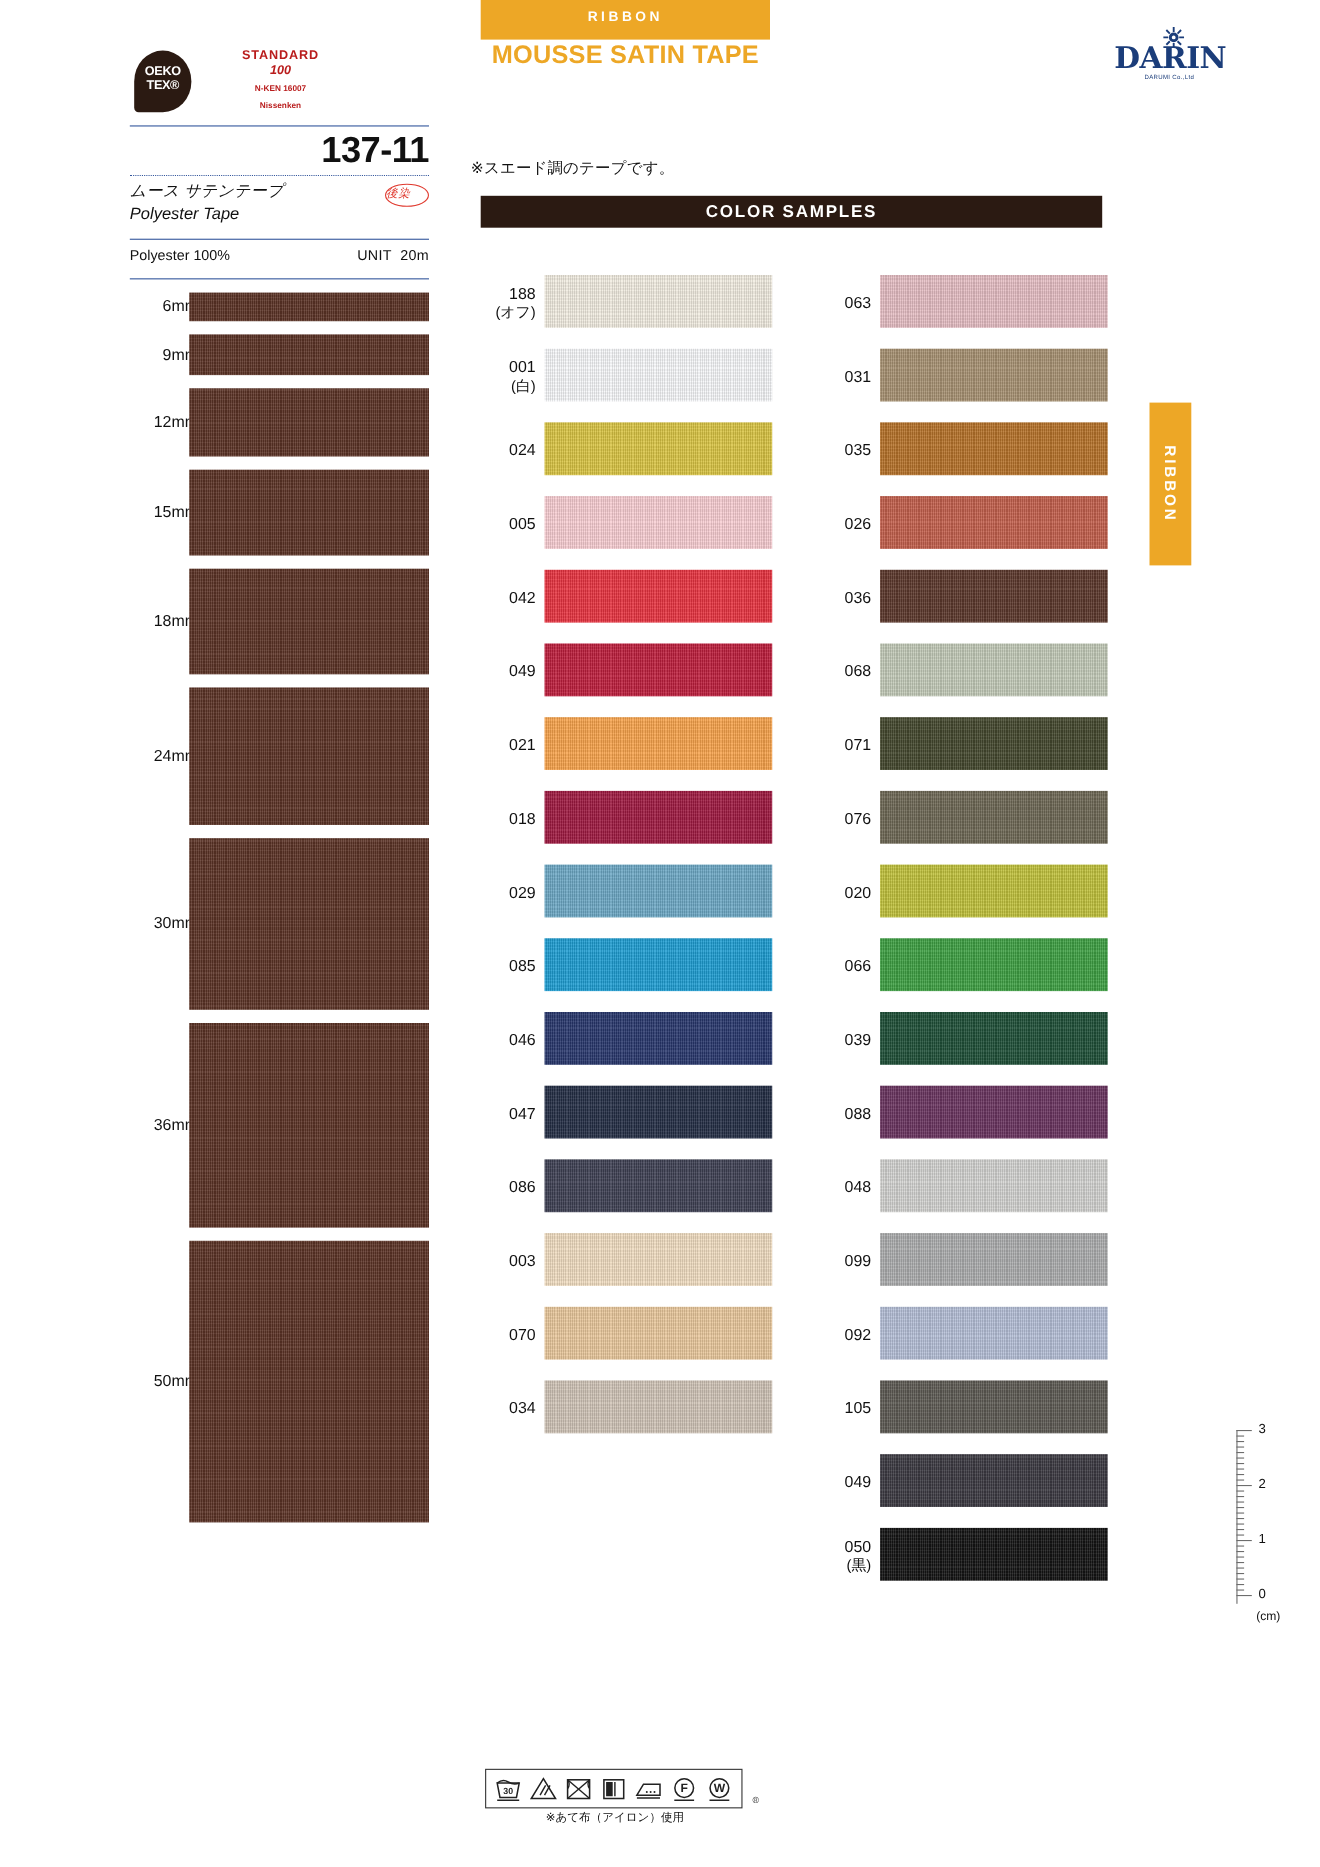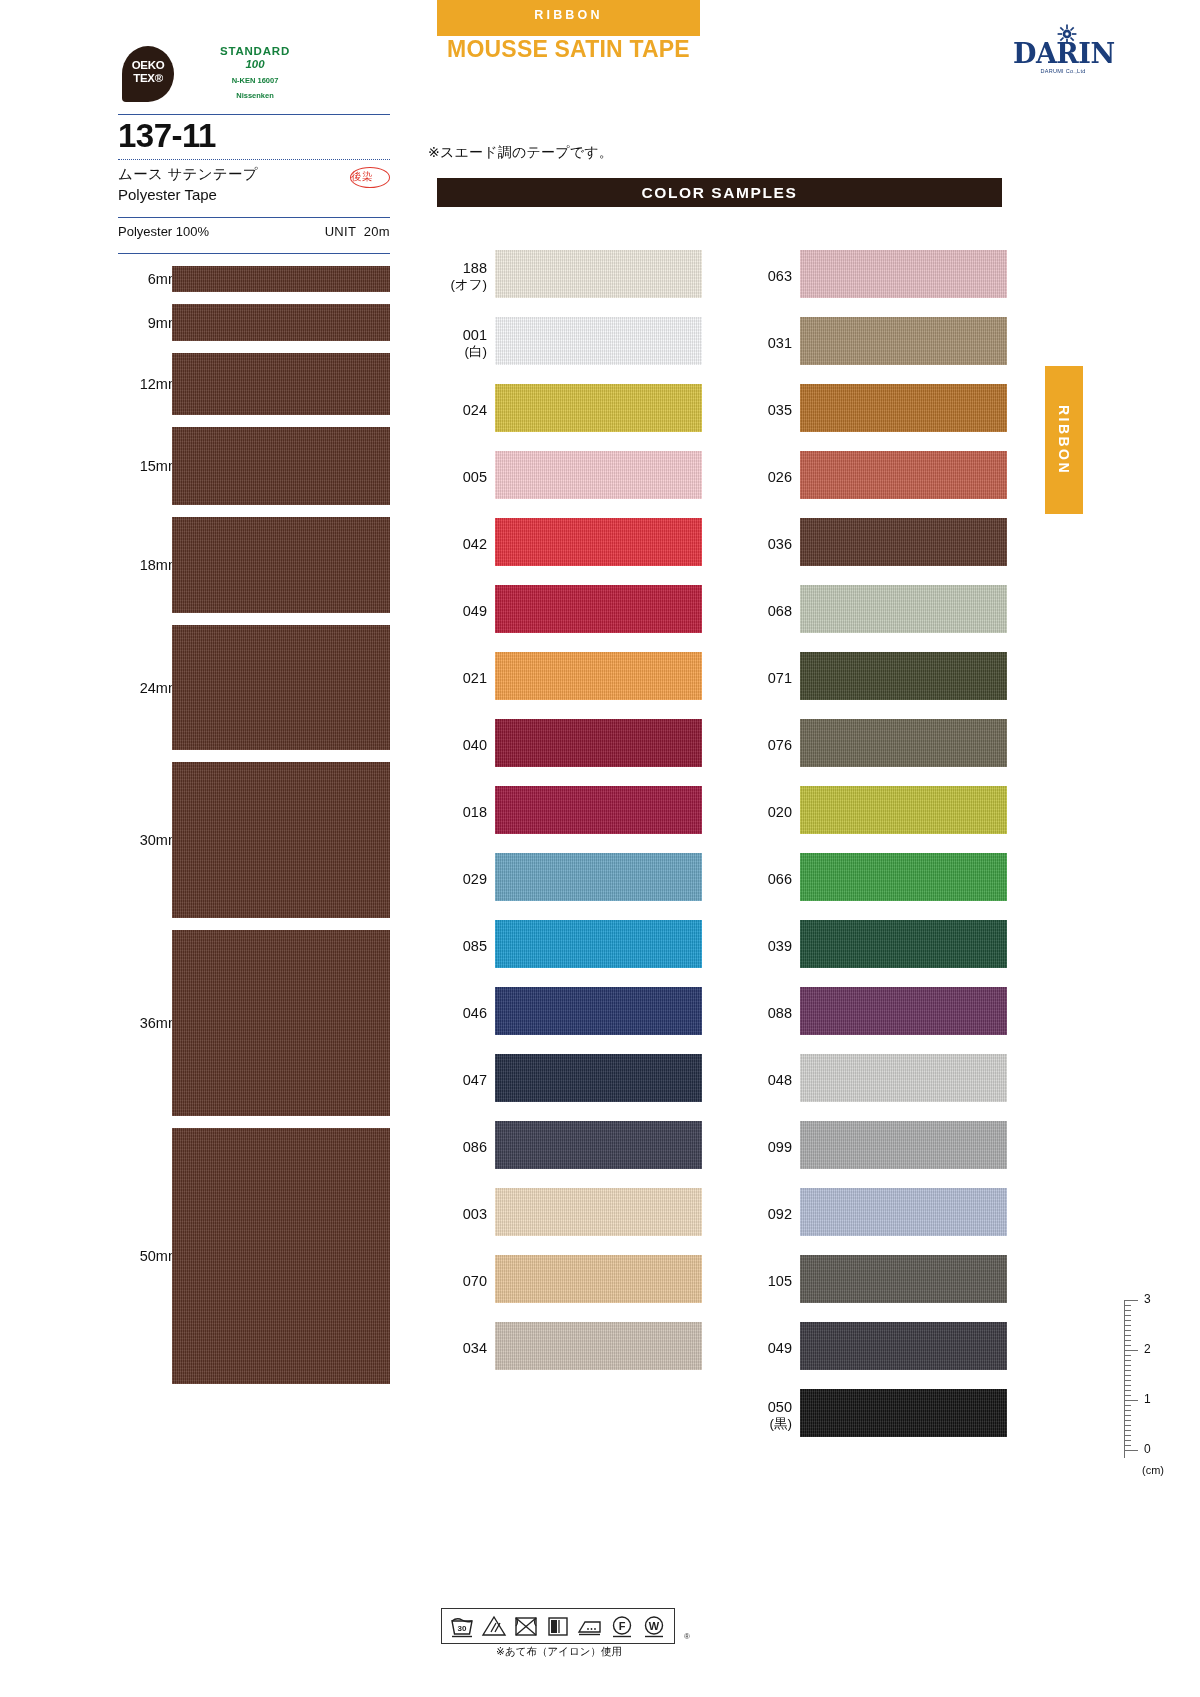--- a/index.html
+++ b/index.html
@@ -40,34 +40,34 @@
   
   #left-panel{position:absolute;left:118px;top:40px;width:272px;}
   #oeko-block{position:relative;height:74px;}
   #oeko-badge{
     position:absolute;left:4px;top:6px;width:52px;height:56px;
     background:#2b1a12;border-radius:50% 50% 50% 4px;
     color:#fff;text-align:center;
   }
   #oeko-badge .l1{font-size:11.5px;font-weight:bold;line-height:1;padding-top:14px;letter-spacing:-0.3px;}
   #oeko-badge .l2{font-size:11.5px;font-weight:bold;line-height:1.15;letter-spacing:-0.3px;}
-  #oeko-text{position:absolute;left:62px;top:5px;width:150px;text-align:center;color:#15803d;}
+  #oeko-text{position:absolute;left:62px;top:5px;width:150px;text-align:center;color:#b91c1c;}
   #oeko-text .std{font-size:11.5px;font-weight:bold;letter-spacing:0.8px;line-height:1.15;}
   #oeko-text .num{font-size:11.5px;font-weight:bold;line-height:1.15;font-style:italic;}
   #oeko-text .cert{font-size:7.5px;font-weight:bold;margin-top:5px;line-height:1.3;}
 
   .rule-blue{border-top:1.6px solid #33569c;width:272px;}
   .rule-dot{border-top:1.8px dotted #33569c;width:272px;}
 
   #code-row{height:44px;position:relative;}
   #product-code{
-    position:absolute;left:0;top:2px;width:272px;text-align:left;
+    position:absolute;left:0;top:2px;width:272px;text-align:right;
     font-size:33px;font-weight:bold;color:#111;letter-spacing:-0.5px;
   }
-  #name-row{height:52px;position:relative;padding-top:5px;}
+  #name-row{height:52px;position:relative;padding-top:5px;font-style:italic;}
   #name-jp{font-size:14.5px;color:#111;line-height:1.35;letter-spacing:0.3px;}
   #name-en{font-size:15px;color:#111;line-height:1.3;}
   #atozome-badge{
     position:absolute;right:0px;top:7px;width:38px;height:19px;
     border:1.4px solid #e03a2f;border-radius:50%;
     color:#e03a2f;font-size:10.5px;text-align:left;line-height:17px;
     letter-spacing:0.5px;
   }
   #material-row{height:30px;position:relative;padding-top:5px;}
   #material-text{position:absolute;left:0;top:6px;font-size:13px;color:#111;}
@@ -285,24 +285,20 @@
       <div class="color-code"><span>042</span></div>
       <div class="color-swatch" style="background: repeating-linear-gradient(90deg, rgba(255, 255, 255, 0.1) 0px, rgba(255, 255, 255, 0.1) 1px, rgba(0, 0, 0, 0.09) 1px, rgba(0, 0, 0, 0.09) 2px), repeating-linear-gradient(0deg, rgba(255, 255, 255, 0.06) 0px, rgba(255, 255, 255, 0.06) 1px, rgba(0, 0, 0, 0.05) 1px, rgba(0, 0, 0, 0.05) 3px), rgb(231, 50, 63);"></div>
     </div>
     <div class="color-row">
       <div class="color-code"><span>049</span></div>
       <div class="color-swatch" style="background: repeating-linear-gradient(90deg, rgba(255, 255, 255, 0.1) 0px, rgba(255, 255, 255, 0.1) 1px, rgba(0, 0, 0, 0.09) 1px, rgba(0, 0, 0, 0.09) 2px), repeating-linear-gradient(0deg, rgba(255, 255, 255, 0.06) 0px, rgba(255, 255, 255, 0.06) 1px, rgba(0, 0, 0, 0.05) 1px, rgba(0, 0, 0, 0.05) 3px), rgb(189, 29, 60);"></div>
     </div>
     <div class="color-row">
       <div class="color-code"><span>021</span></div>
       <div class="color-swatch" style="background: repeating-linear-gradient(90deg, rgba(255, 255, 255, 0.1) 0px, rgba(255, 255, 255, 0.1) 1px, rgba(0, 0, 0, 0.09) 1px, rgba(0, 0, 0, 0.09) 2px), repeating-linear-gradient(0deg, rgba(255, 255, 255, 0.06) 0px, rgba(255, 255, 255, 0.06) 1px, rgba(0, 0, 0, 0.05) 1px, rgba(0, 0, 0, 0.05) 3px), rgb(247, 162, 74);"></div>
-    </div>
-    <div class="color-row">
-      <div class="color-code"><span>040</span></div>
-      <div class="color-swatch" style="background: repeating-linear-gradient(90deg, rgba(255, 255, 255, 0.1) 0px, rgba(255, 255, 255, 0.1) 1px, rgba(0, 0, 0, 0.09) 1px, rgba(0, 0, 0, 0.09) 2px), repeating-linear-gradient(0deg, rgba(255, 255, 255, 0.06) 0px, rgba(255, 255, 255, 0.06) 1px, rgba(0, 0, 0, 0.05) 1px, rgba(0, 0, 0, 0.05) 3px), rgb(142, 23, 52);"></div>
     </div>
     <div class="color-row">
       <div class="color-code"><span>018</span></div>
       <div class="color-swatch" style="background: repeating-linear-gradient(90deg, rgba(255, 255, 255, 0.1) 0px, rgba(255, 255, 255, 0.1) 1px, rgba(0, 0, 0, 0.09) 1px, rgba(0, 0, 0, 0.09) 2px), repeating-linear-gradient(0deg, rgba(255, 255, 255, 0.06) 0px, rgba(255, 255, 255, 0.06) 1px, rgba(0, 0, 0, 0.05) 1px, rgba(0, 0, 0, 0.05) 3px), rgb(158, 24, 64);"></div>
     </div>
     <div class="color-row">
       <div class="color-code"><span>029</span></div>
       <div class="color-swatch" style="background: repeating-linear-gradient(90deg, rgba(255, 255, 255, 0.1) 0px, rgba(255, 255, 255, 0.1) 1px, rgba(0, 0, 0, 0.09) 1px, rgba(0, 0, 0, 0.09) 2px), repeating-linear-gradient(0deg, rgba(255, 255, 255, 0.06) 0px, rgba(255, 255, 255, 0.06) 1px, rgba(0, 0, 0, 0.05) 1px, rgba(0, 0, 0, 0.05) 3px), rgb(107, 167, 196);"></div>
     </div>
     <div class="color-row">

